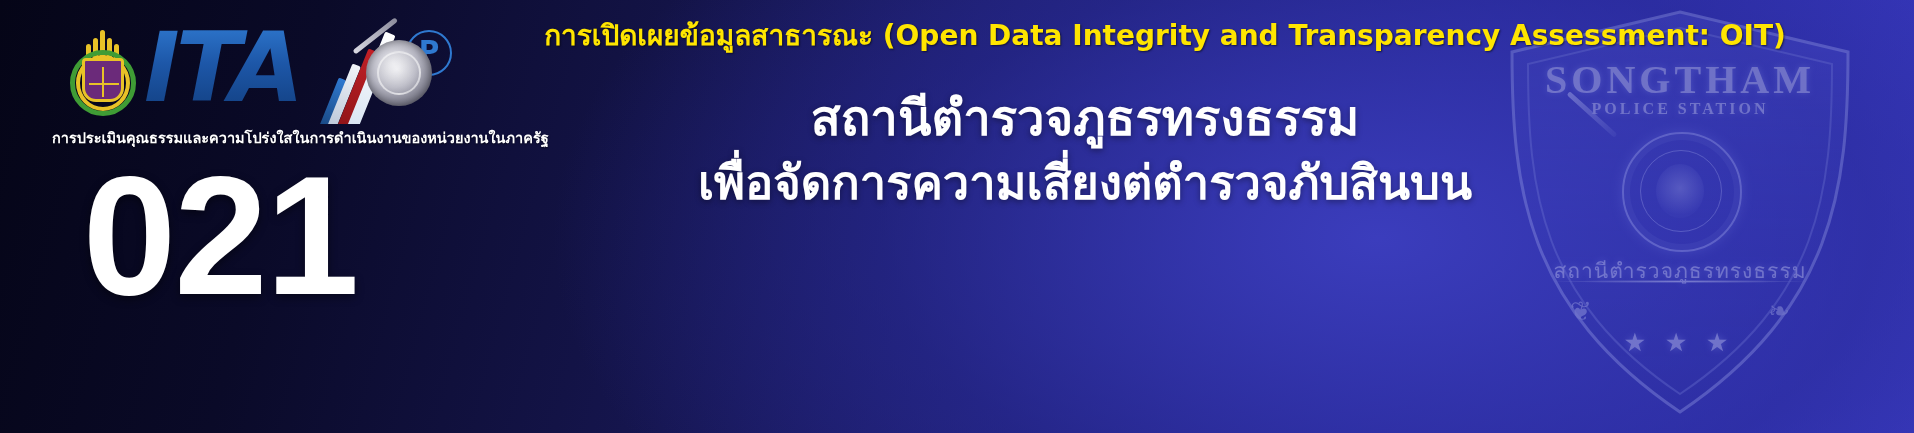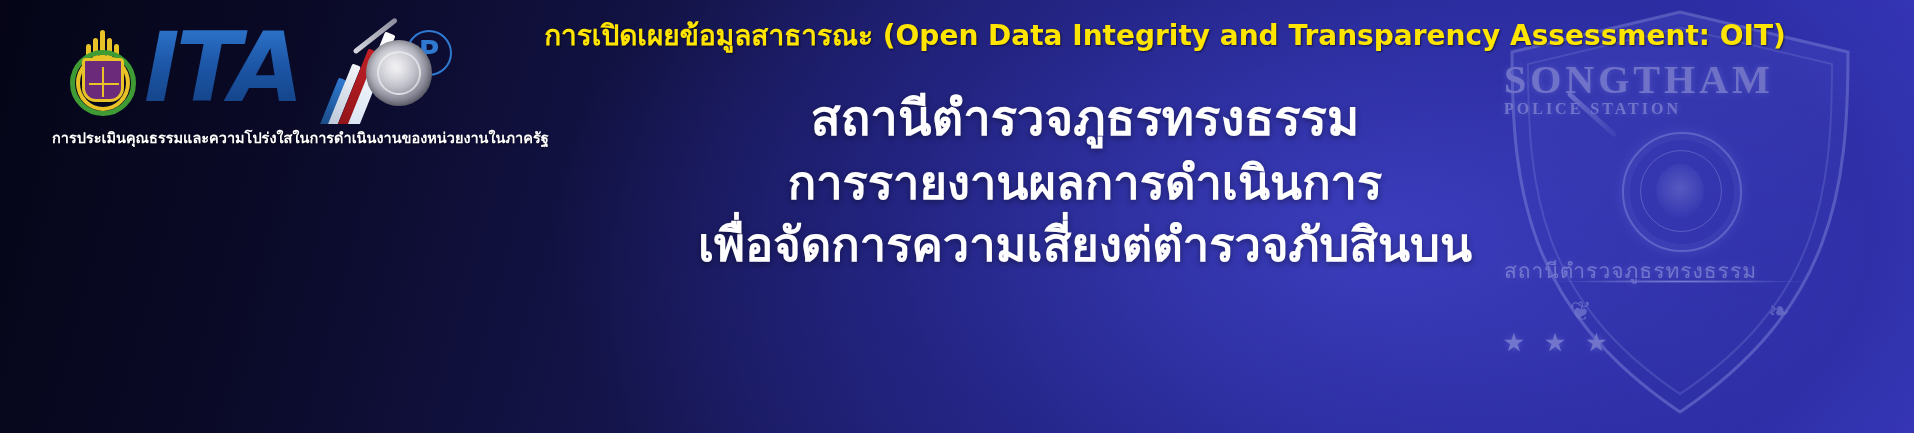--- a/index.html
+++ b/index.html
@@ -292,20 +292,21 @@
     position: absolute;
     left: 0;
     top: 0;
     width: 100%;
     height: 100%;
   }
   .shield-text {
     position: absolute;
     left: 0;
     width: 100%;
+    text-align: center;
     color: #c9cdf5;
     font-family: "Liberation Serif", serif;
     font-weight: bold;
     letter-spacing: 2px;
     text-shadow: 0 0 6px rgba(160,170,255,0.6);
   }
   .wm-songtham { top: 48px;  font-size: 40px; letter-spacing: 4px; }
   .wm-police   { top: 92px;  font-size: 16px; letter-spacing: 3px; }
   .wm-thai     { top: 246px; font-size: 21px; letter-spacing: 1px; font-family: "DejaVu Sans", sans-serif; font-weight: normal;}
   .wm-stps     { top: 288px; font-size: 28px; letter-spacing: 5px; }
@@ -425,22 +426,22 @@
     </div>
 
     <div class="thai-mace">
       <div class="disc"></div>
       <div class="handle"></div>
     </div>
 
     <div class="ita-caption">การประเมินคุณธรรมและความโปร่งใสในการดำเนินงานของหน่วยงานในภาครัฐ</div>
   </div>
 
+  <div class="big-number">021</div>
 
   <div class="oit-title">การเปิดเผยข้อมูลสาธารณะ (Open Data Integrity and Transparency Assessment: OIT)</div>
 
   <div class="headings">
     <div class="head-station">สถานีตำรวจภูธรทรงธรรม</div>
-    <div class="head-line">การรายงานผลการดำเนินการ</div>
     <div class="head-line">เพื่อจัดการความเสี่ยงต่ตำรวจภับสินบน</div>
   </div>
 
 </div>
 
 </body></html>

